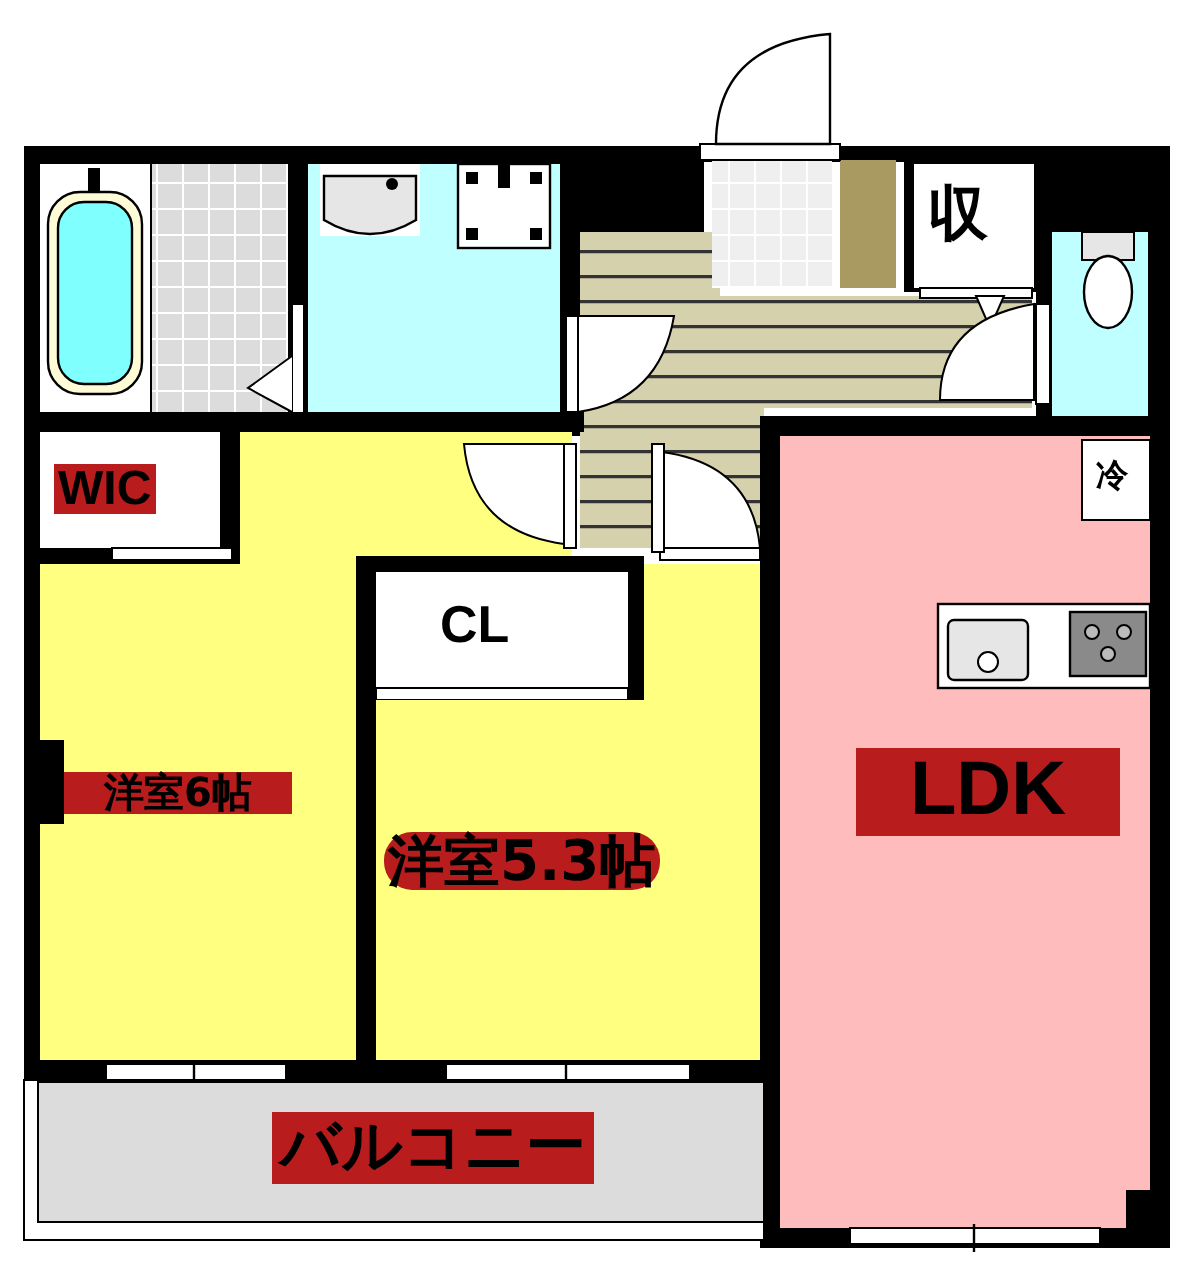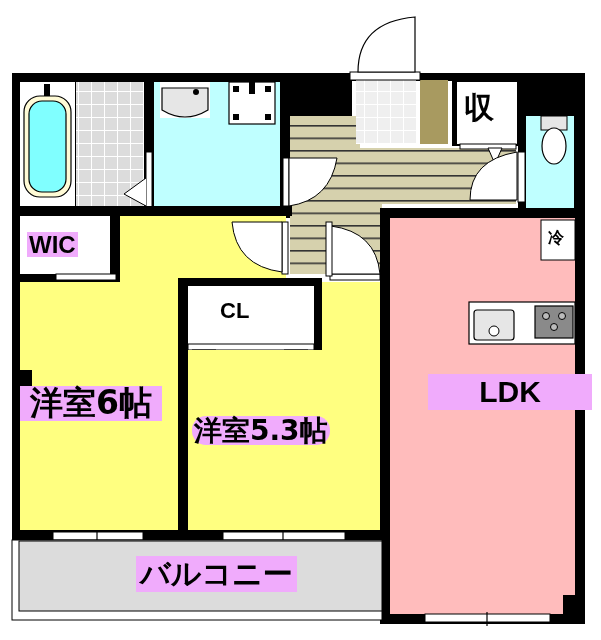--- a/index.html
+++ b/index.html
@@ -1,18 +1,18 @@
 <!DOCTYPE html>
 <html><head>
 <meta charset="utf-8">
 <style>
   html, body { margin: 0; padding: 0; background: #ffffff; }
   body { width: 601px; height: 640px; position: relative; overflow: hidden; font-family: "DejaVu Sans", sans-serif; }
   .abs { position: absolute; box-sizing: border-box; }
-  .label { position: absolute; background: #f0abfc; color: #000; font-weight: bold; white-space: nowrap; text-align: center; line-height: 1.05; }
+  .label { position: absolute; background: #b91c1c; color: #000; font-weight: bold; white-space: nowrap; text-align: center; line-height: 1.05; }
 </style>
 </head>
 <body>
 
 <svg class="abs" style="left:0;top:0" width="601" height="640" viewBox="0 0 601 640">
   <defs>
     <pattern id="tilePat" width="13" height="13" patternUnits="userSpaceOnUse">
       <rect width="13" height="13" fill="#dcdcdc"></rect>
       <path d="M0 0 H13 M0 0 V13" stroke="#fff" stroke-width="2"></path>
     </pattern>
@@ -145,25 +145,25 @@
   <line x1="283" y1="530" x2="283" y2="544" stroke="#000" stroke-width="1.2"></line>
 
   <rect x="12" y="540" width="370" height="80" fill="#fff" stroke="#000" stroke-width="1"></rect>
   <rect x="19" y="541" width="363" height="70" fill="#dcdcdc" stroke="#000" stroke-width="1"></rect>
 </svg>
 
 <div class="label" style="left:27px;top:232px;font-size:24px;padding:0 2px;font-family:'Liberation Sans',sans-serif;">WIC</div>
 
 <div class="label" style="left:464px;top:92px;font-size:30px;background:transparent;">収</div>
 
-<div class="label" style="left:220px;top:299px;font-size:22px;background:transparent;font-family:'Liberation Sans',sans-serif;">CL</div>
+<div class="label" style="left:220px;top:299px;font-size:26px;background:transparent;font-family:'Liberation Sans',sans-serif;">CL</div>
 
 <div class="label" style="left:548px;top:230px;font-size:16px;background:transparent;">冷</div>
 
-<div class="label" style="left:20px;top:386px;font-size:33px;padding:0 10px;">洋室6帖</div>
+<div class="label" style="left:32px;top:386px;font-size:20px;padding:0 20px;">洋室6帖</div>
 
 <div class="label" style="left:192px;top:416px;font-size:28px;padding:0 2px;border-radius:14px;">洋室5.3帖</div>
 
-<div class="label" style="left:428px;top:374px;width:132px;padding:2px 16px;font-size:30px;font-family:'Liberation Sans',sans-serif;">
+<div class="label" style="left:428px;top:374px;width:132px;padding:2px 0;font-size:38px;font-family:'Liberation Sans',sans-serif;">
   <div>LDK</div>
 </div>
 
 <div class="label" style="left:104px;top:556px;font-size:30px;padding:2px 4px;margin-left:32px;">バルコニー</div>
 
 </body></html>

